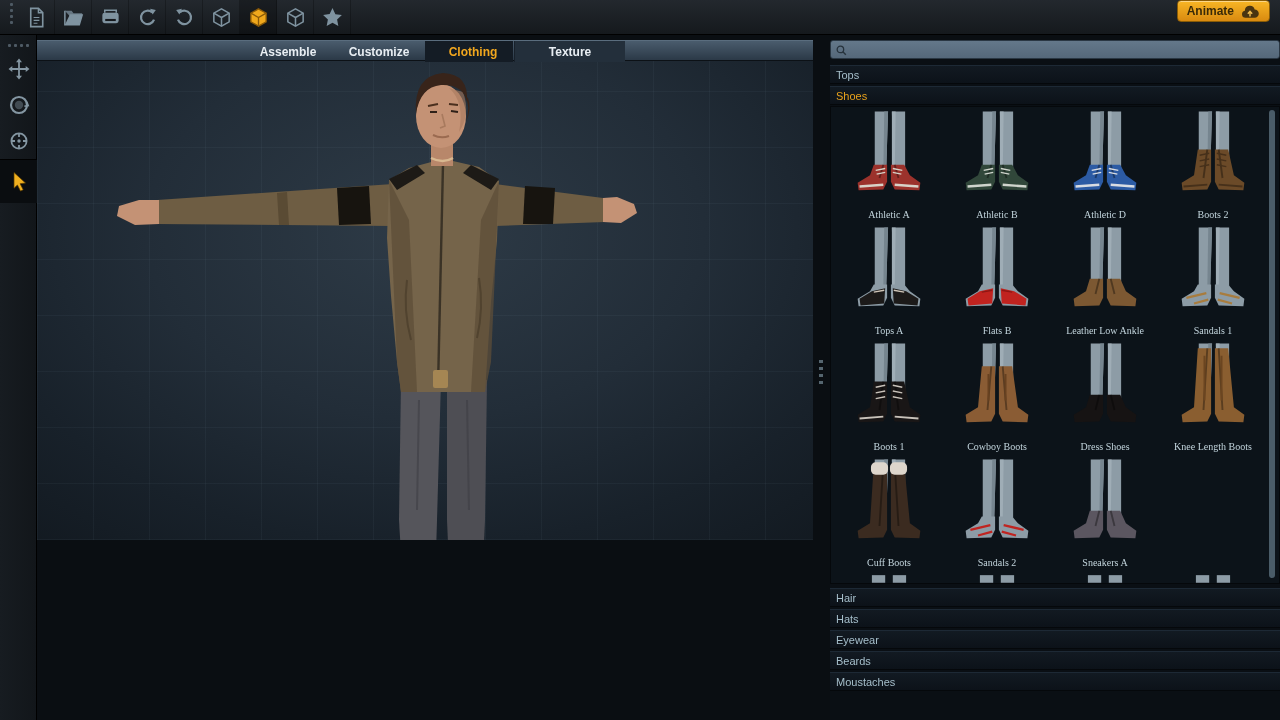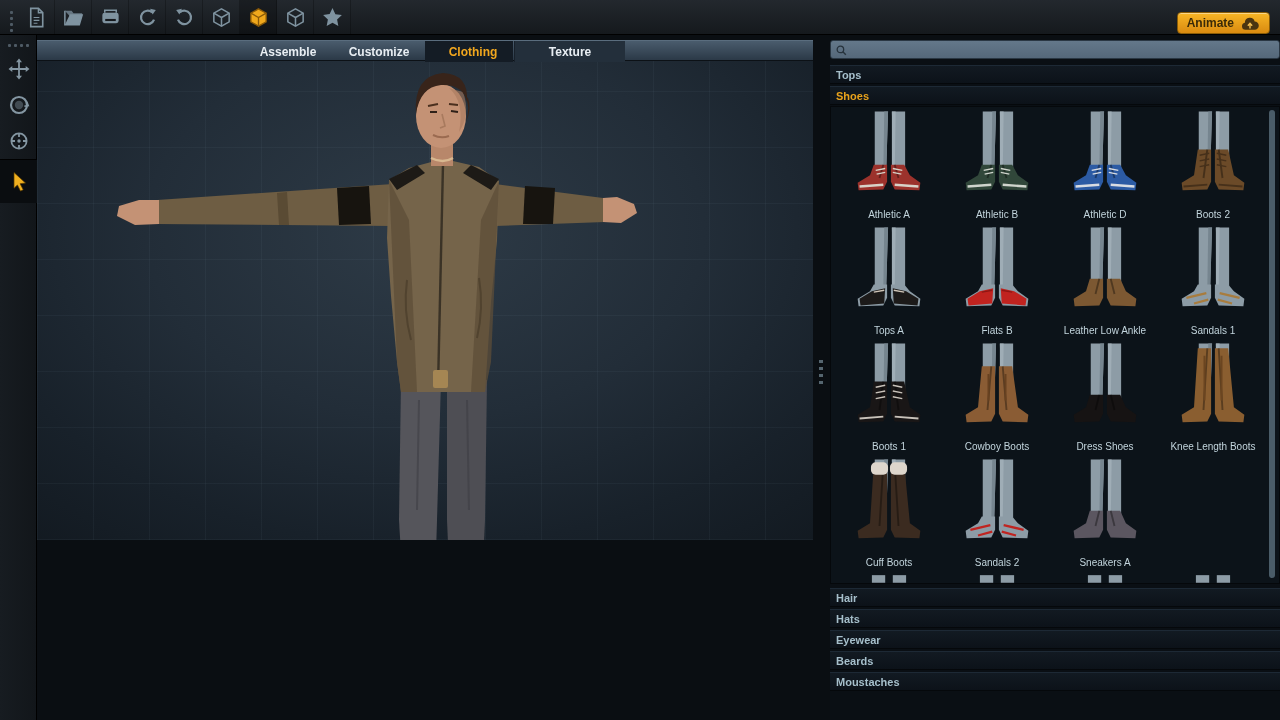--- a/index.html
+++ b/index.html
@@ -2,21 +2,21 @@
 <html><head>
 <meta charset="utf-8">
 <style>
   * { margin:0; padding:0; box-sizing:border-box; }
   html,body { width:1280px; height:720px; overflow:hidden; background:#0a0e12;
     font-family:"Liberation Sans", sans-serif; }
 
   
   .toolbar { position:absolute; left:0; top:0; width:1280px; height:35px;
     background:linear-gradient(#23282e,#15191d); border-bottom:1px solid #000;
-    display:flex; align-items:flex-end; }
+    display:flex; align-items:flex-start; }
   .grip-v { width:14px; height:26px; display:flex; flex-direction:column;
     align-items:center; justify-content:center; gap:3px; margin-left:4px; }
   .grip-v i, .grip-h i { width:3px; height:3px; background:#4e5a64; border-radius:1px; display:block; }
   .tb-btn { width:37px; height:34px; display:flex; align-items:center; justify-content:center;
     color:#7f93a0; border-right:1px solid rgba(0,0,0,.25); }
   .tb-btn .ic { width:23px; height:23px; display:block; }
   .tb-btn.active { background:rgba(0,0,0,.25); color:#f0a81c; }
   .tb-spacer { flex:1; }
   .animate-btn { margin-right:10px; height:22px; padding:0 9px; display:flex; align-items:center; gap:6px;
     background:linear-gradient(#f8b625,#d98a10); border:1px solid #8a5c06; border-radius:4px;
@@ -60,26 +60,26 @@
   
   .right-panel { position:absolute; left:830px; top:40px; width:450px; height:680px; background:#0a0f14; }
   .searchbar { height:19px; margin-bottom:6px; background:linear-gradient(#64788a,#55687a);
     border:1px solid #2a3743; border-radius:3px; display:flex; align-items:center; padding:0 4px; }
   .searchbar .ic { width:13px; height:13px; color:#26323c; flex:none; }
   .searchbar input { flex:1; background:transparent; border:none; outline:none; height:15px;
     font-size:11px; color:#15202a; font-family:"Liberation Sans",sans-serif; }
   .cat { height:19px; margin-bottom:2px; background:linear-gradient(#121a22,#0c1219);
     border-top:1px solid #1d2935; border-bottom:1px solid #05080b;
     display:flex; align-items:center; padding-left:6px; cursor:pointer;
-    font-size:11px; font-weight:bold; color:#a6bfcb; }
+    font-size:11px; font-weight:normal; color:#a6bfcb; }
   .cat.active { color:#e8a21c; margin-bottom:1px; }
   .shoes-content { position:relative; height:478px; margin-bottom:4px; background:#0c1319;
     border:1px solid #05080b; overflow:hidden; }
   .shoes-grid { position:absolute; left:4px; top:2px; width:434px;
-    display:grid; grid-template-columns:repeat(4,108px); }
+    display:grid; grid-template-columns:repeat(4,108px);font-family:Liberation Serif, serif; }
   .shoe-item { height:116px; display:flex; flex-direction:column; align-items:center; cursor:pointer; }
   .shoe-thumb { width:76px; height:100px; }
   .shoe-label { height:12px; font-size:10px; color:#c2d4dc; text-align:center; white-space:nowrap; }
   .stub-row { position:absolute; left:4px; bottom:0; width:434px; display:grid; grid-template-columns:repeat(4,108px); }
   .stub { display:flex; justify-content:center; }
   .scroll-thumb { position:absolute; right:4px; top:3px; width:6px; height:468px;
     background:#4a5c68; border-radius:3px; }
 </style>
 </head>
 <body>

